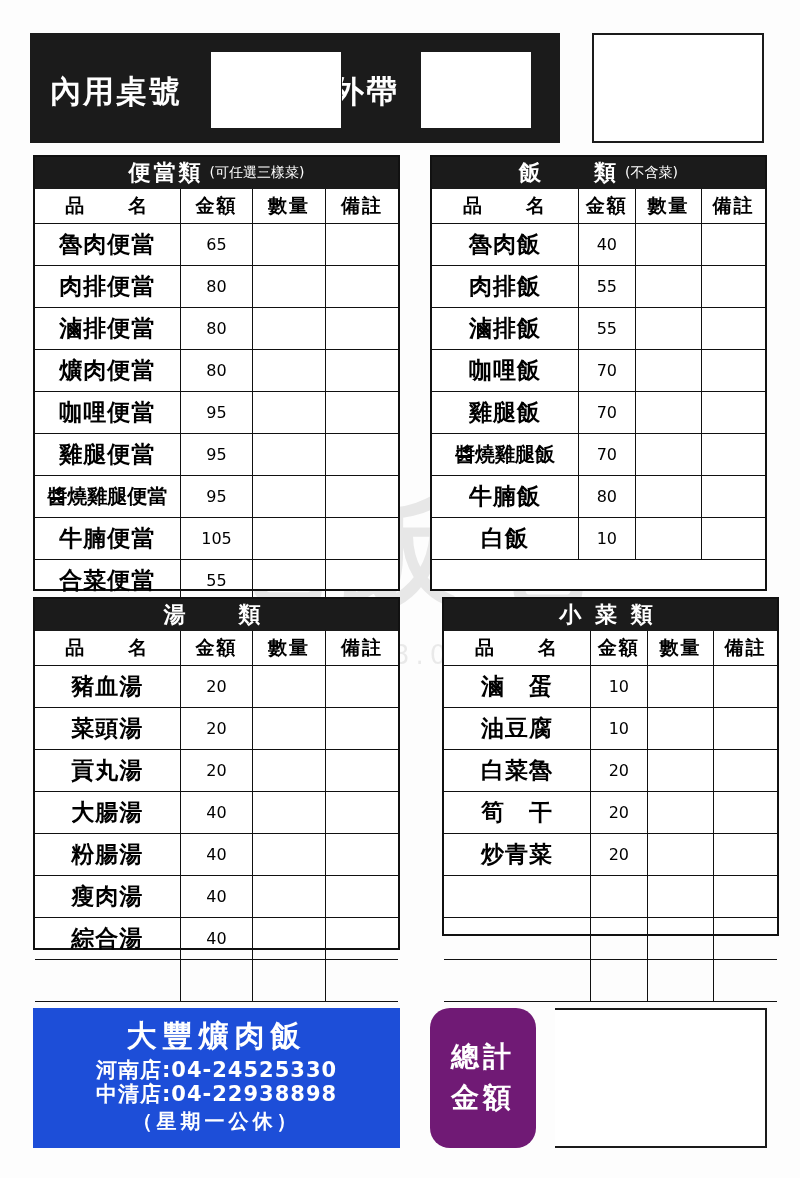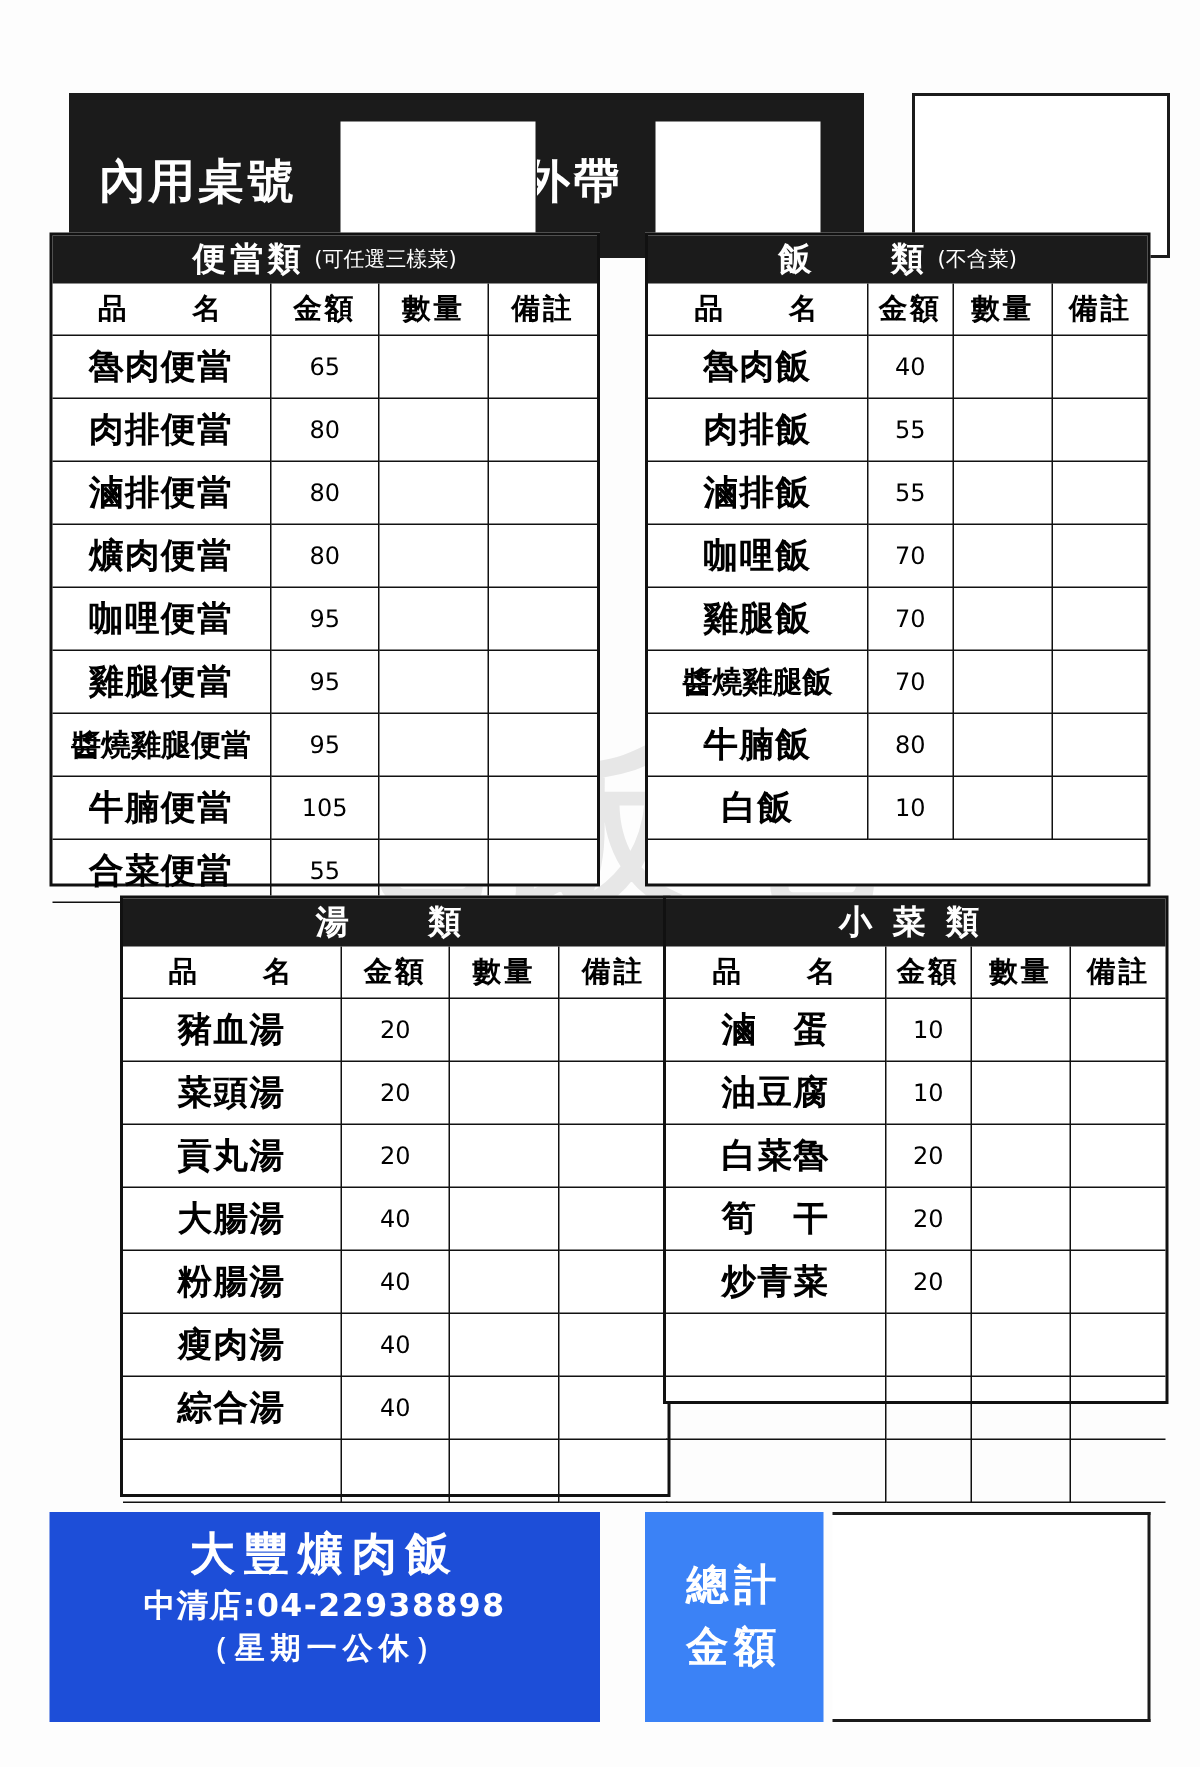--- a/index.html
+++ b/index.html
@@ -51,22 +51,22 @@
     width: 580px;
     text-align: center;
     font-size: 26px;
     letter-spacing: 6px;
     color: #888;
   }
 
   
   .header {
     position: absolute;
-    left: 46px; top: 33px;
-    width: 664px; height: 110px; margin-top: 29px;
+    left: 30px; top: 33px;
+    width: 664px; height: 110px;
   }
   .hdr-black {
     position: absolute;
     left: 0; top: 0;
     width: 530px; height: 110px;
     background: #1b1b1b;
     box-sizing: border-box;
   }
   .hdr-label {
     position: absolute;
@@ -157,21 +157,21 @@
   }
   table.menu td.blank { }
   table.menu tr.empty td { height: 39px; }
   .no-left-border { border-left: none !important; }
   .no-right-border { border-right: none !important; }
   .no-top { border-top: none !important; }
 
   
   #block-bento  { left: 33px;  top: 155px; width: 367px; height: 436px; }
   #block-rice   { left: 430px; top: 155px; width: 337px; height: 436px; }
-  #block-soup   { left: 33px;  top: 597px; width: 367px; height: 401px; margin-left: 47px; }
+  #block-soup   { left: 33px;  top: 597px; width: 367px; height: 353px; }
   #block-side   { left: 442px; top: 597px; width: 337px; height: 339px; }
 
   
   .footer-black {
     position: absolute;
     left: 33px; top: 1008px;
     width: 367px; height: 140px;
     background: #1d4ed8;
     color: #fff;
     box-sizing: border-box;
@@ -205,32 +205,33 @@
   .total-box {
     position: absolute;
     left: 430px; top: 1008px;
     width: 337px; height: 140px;
     box-sizing: border-box;
     z-index: 10;
   }
   .total-label {
     position: absolute;
     left: 0; top: 0;
-    width: 119px; height: 140px;
-    background: #3b82f6;
+    width: 106px; height: 140px;
+    background: #701a75;
     color: #fff;
     display: flex;
     flex-direction: column;
     align-items: center;
     justify-content: center;
     font-size: 28px;
     font-weight: bold;
     letter-spacing: 4px;
     font-family: "DejaVu Sans", sans-serif;
     line-height: 1.45;
+    border-radius: 20px;
   }
   .total-field {
     position: absolute;
     left: 125px; top: 0;
     width: 212px; height: 140px;
     border: 2px solid #1b1b1b;
     border-left: none;
     background: #fff;
     box-sizing: border-box;
   }
@@ -548,20 +549,21 @@
             <td class="price"></td>
             <td class="blank"></td>
             <td class="blank no-right-border"></td>
           </tr>
       </tbody>
     </table>
   </div>
 
   <div class="footer-black">
     <div class="shop-name">大豐爌肉飯</div>
+    <div class="shop-line">河南店:04-24525330</div>
     <div class="shop-line">中清店:04-22938898</div>
     <div class="shop-note">（星期一公休）</div>
   </div>
 
   <div class="total-box">
     <div class="total-label">
       <span>總計</span>
       <span>金額</span>
     </div>
     <div class="total-field"></div>

